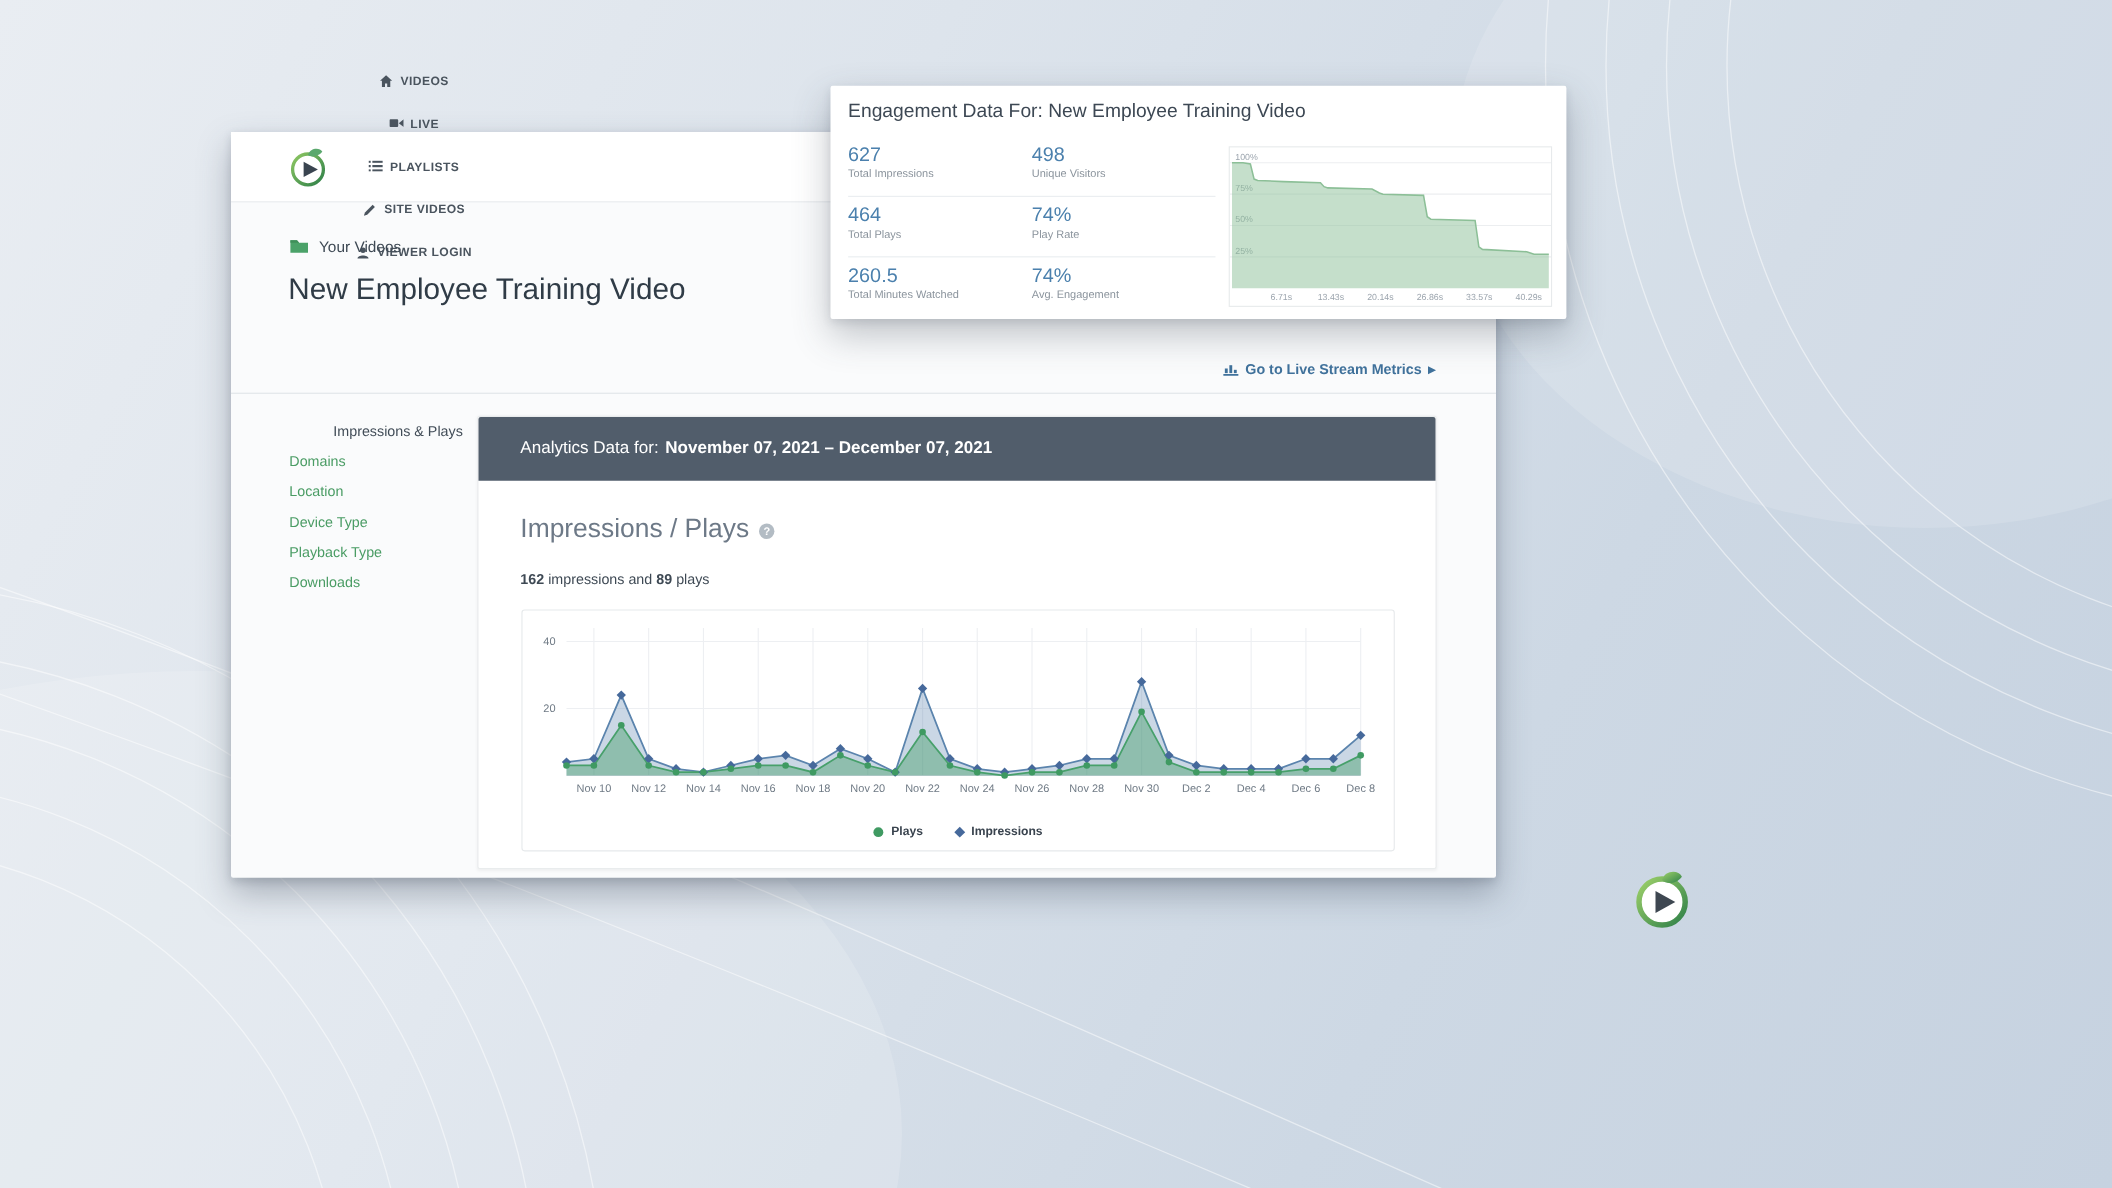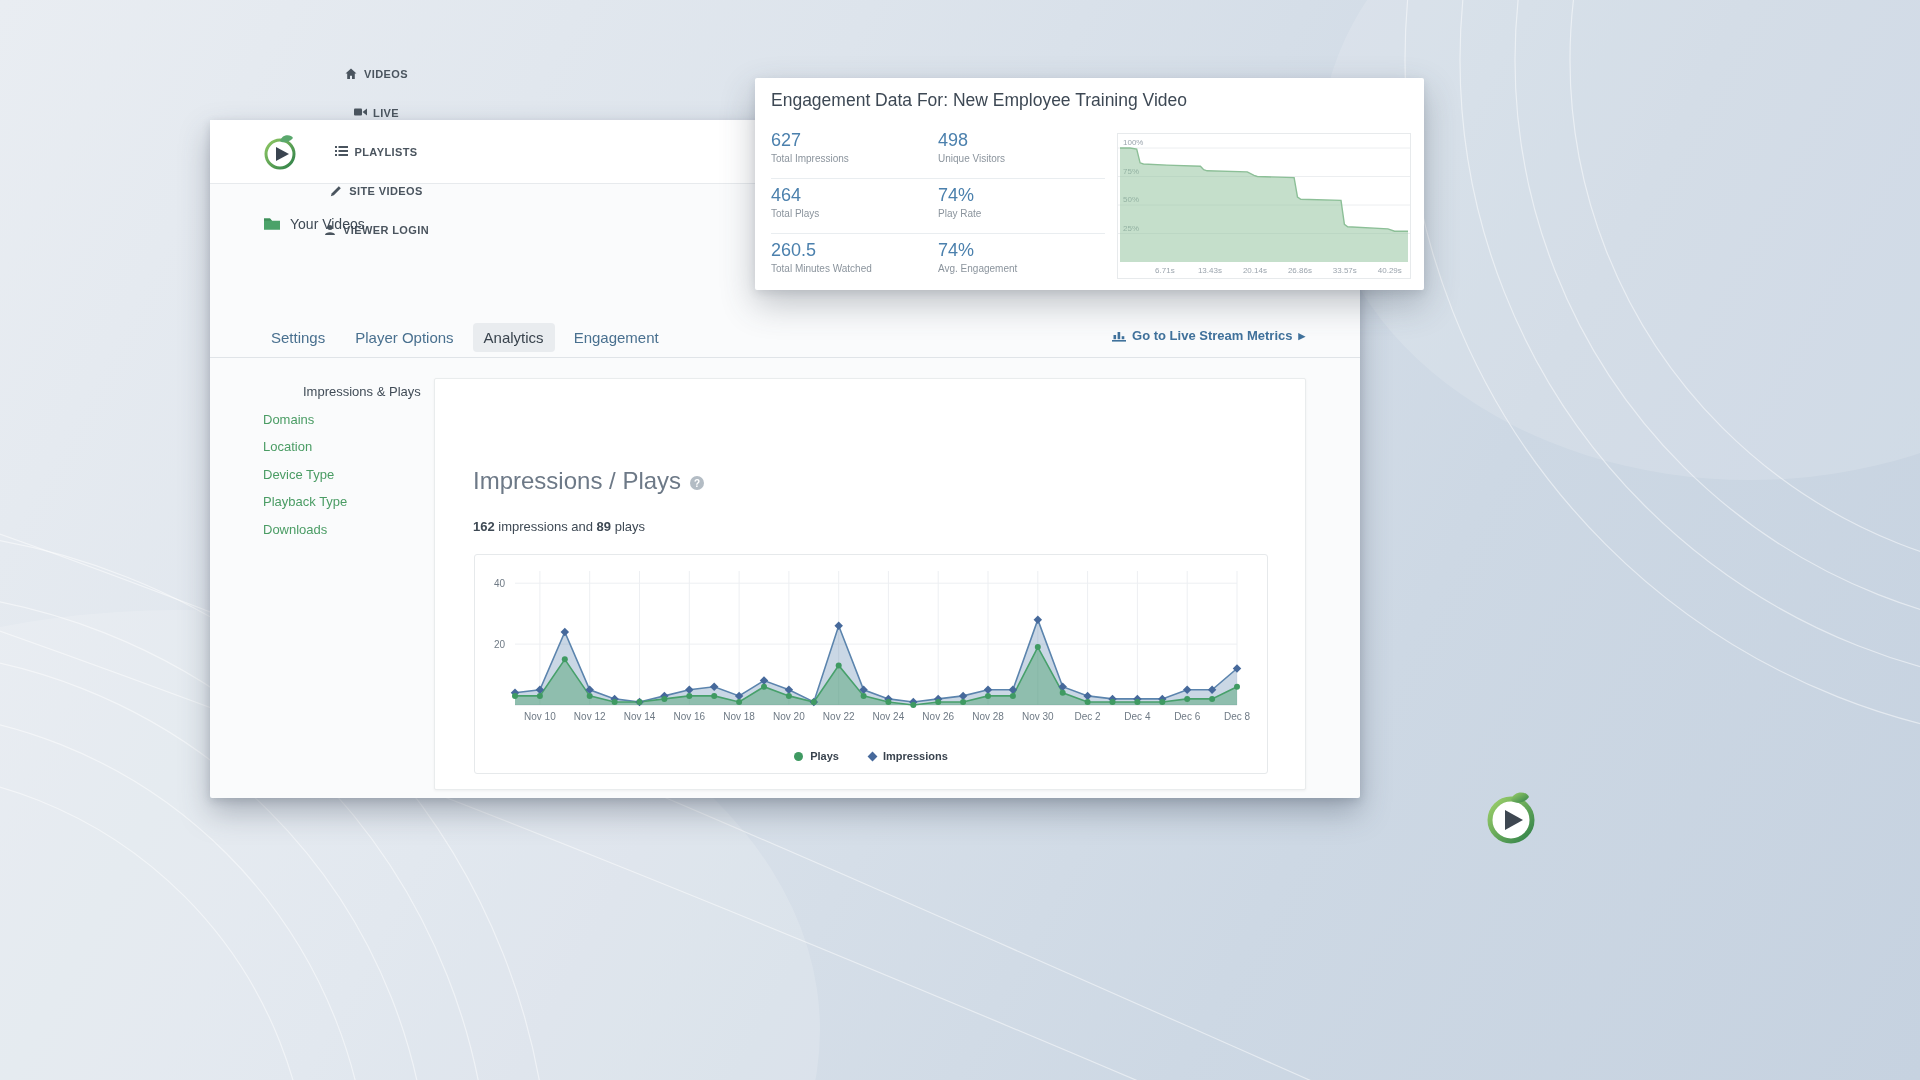--- a/index.html
+++ b/index.html
@@ -170,27 +170,22 @@
   </div>
 
   <div class="breadcrumb">
     <svg width="18" height="14" viewBox="0 0 18 14">
       <path d="M1 1.5 h6 l2 2.2 h8 v9 H1 Z" fill="#4ba269"></path>
       <path d="M1 1.5 h6 l2 2.2 H1 Z" fill="#3f8f5a"></path>
     </svg>
     <span>Your Videos</span>
   </div>
 
-
-  <div class="tabs-row">
-    <span class="tab">Settings</span>
-    <span class="tab">Player Options</span>
-    <span class="tab active-tab">Analytics</span>
-    <span class="tab">Engagement</span>
-  </div>
+  <div class="page-title">New Employee Training Video</div>
+
 
   <div class="live-link">
     <svg width="14" height="12" viewBox="0 0 14 12">
       <g fill="#40729c">
           <rect x="0" y="10" width="14" height="1.6"></rect>
           <rect x="1.5" y="5" width="2.6" height="4.2"></rect>
           <rect x="5.6" y="2" width="2.6" height="7.2"></rect>
           <rect x="9.7" y="6.2" width="2.6" height="3"></rect>
         </g>
     </svg>
@@ -203,20 +198,24 @@
   <div class="sidebar">
     <a class="side-item active">Impressions &amp; Plays</a>
     <a class="side-item">Domains</a>
     <a class="side-item">Location</a>
     <a class="side-item">Device Type</a>
     <a class="side-item">Playback Type</a>
     <a class="side-item">Downloads</a>
   </div>
 
   <div class="panel">
+    <div class="panel-header">
+      <span>Analytics Data for:</span>
+      <b>November 07, 2021 – December 07, 2021</b>
+    </div>
 
     <div class="section-heading">
       <span>Impressions / Plays</span>
       <span class="info-icon">?</span>
     </div>
 
     <div class="summary">
       <span class="num">162</span><span> impressions and </span><span class="num">89</span><span> plays</span>
     </div>
 

